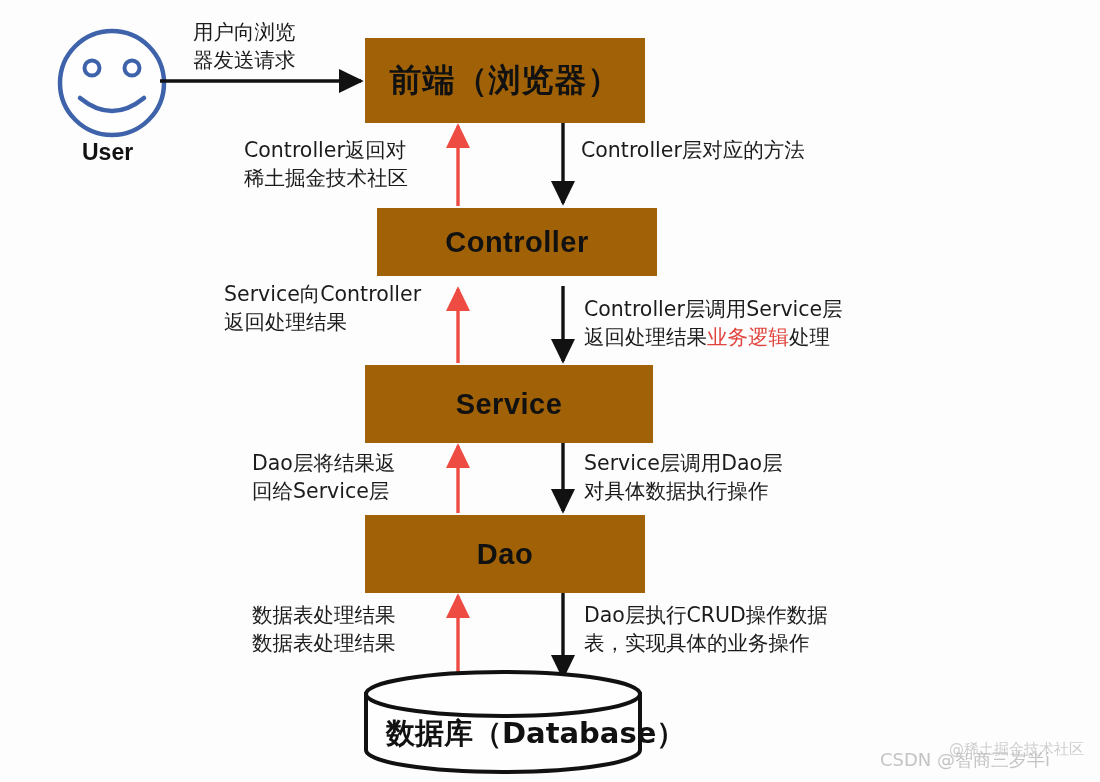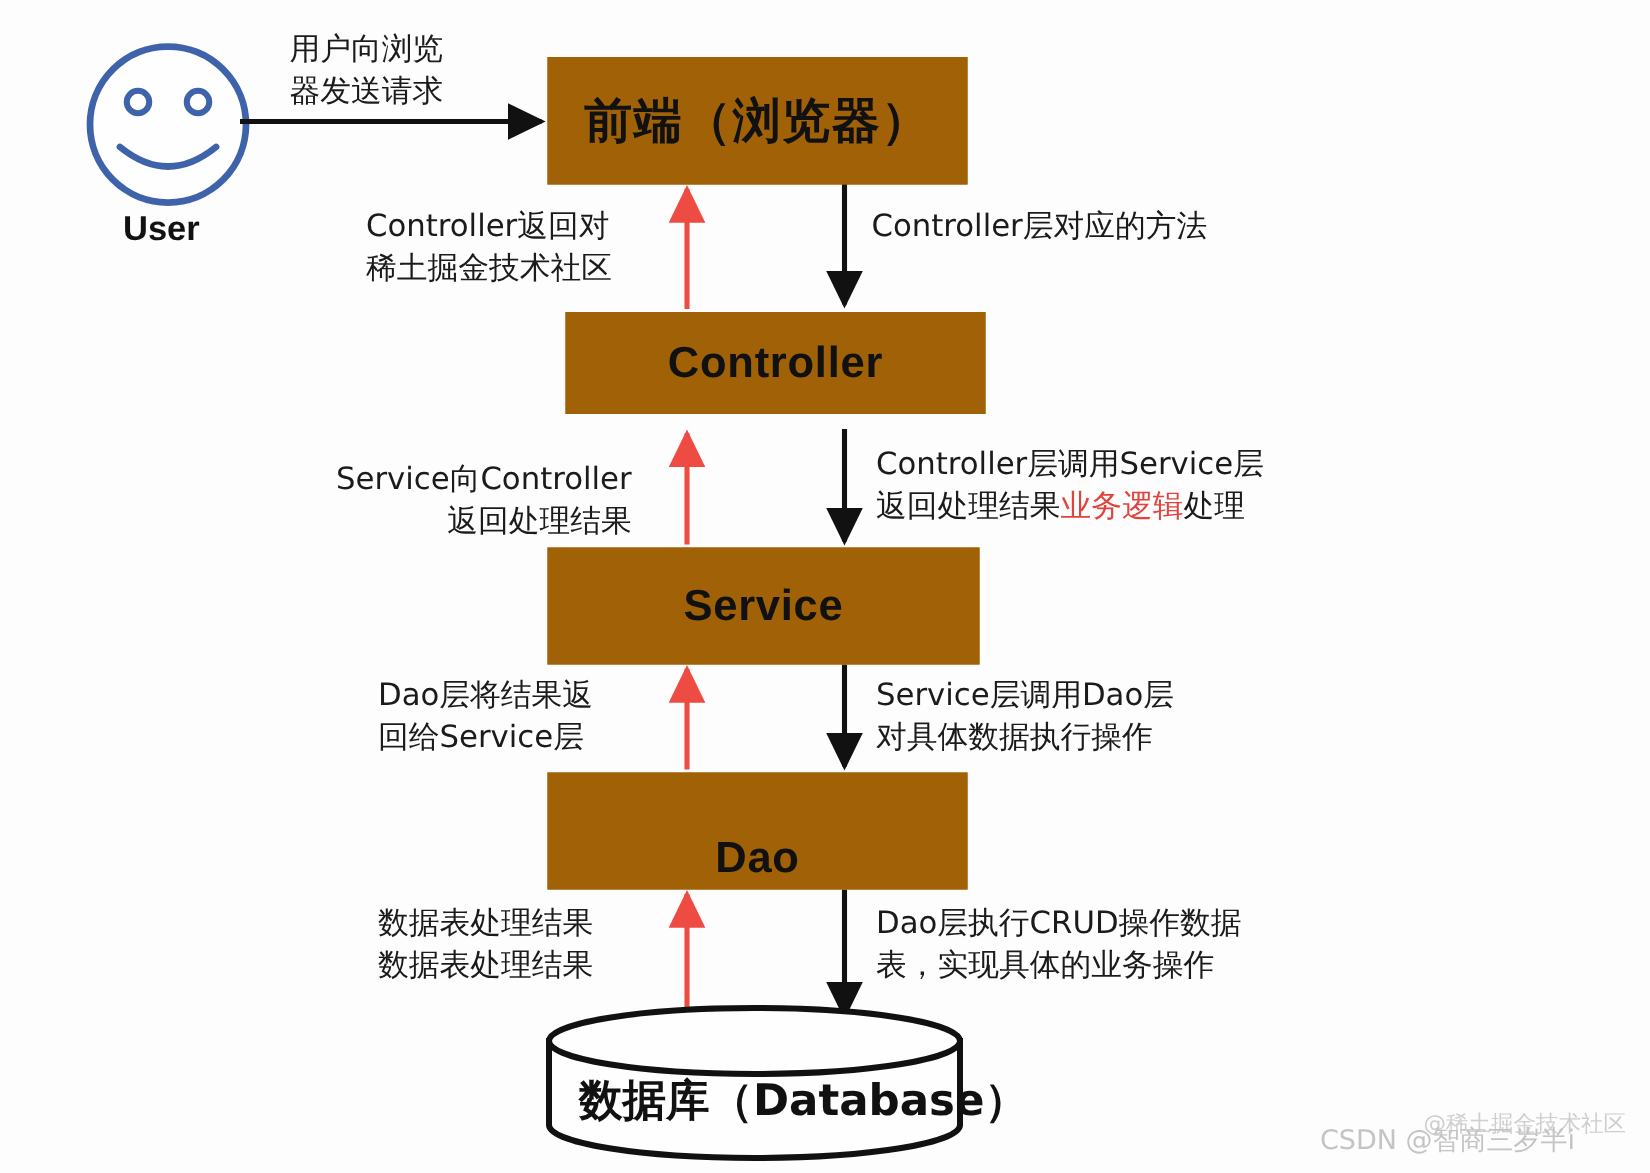--- a/index.html
+++ b/index.html
@@ -134,21 +134,21 @@
   </div>
 
   <div class="node-box" style="left:365px; top:208px; width:280px; height:68px;margin-left:12px;">
     <span class="node-label en">Controller</span>
   </div>
 
   <div class="node-box" style="left:365px; top:365px; width:288px; height:78px;">
     <span class="node-label en">Service</span>
   </div>
 
-  <div class="node-box" style="left:365px; top:515px; width:280px; height:78px;align-items:flex-end;">
+  <div class="node-box" style="left:365px; top:515px; width:280px; height:78px;">
     <span class="node-label en">Dao</span>
   </div>
 
   <div class="db-label" style="left:386px; top:714px;">数据库（Database）</div>
 
   <div class="user-caption" style="left:82px; top:139px;">User</div>
 
   <div class="edge-label" style="left:193px; top:18px;">
     <div>用户向浏览</div>
     <div>器发送请求</div>
@@ -156,21 +156,21 @@
 
   <div class="edge-label" style="left:244px; top:136px;">
     <div>Controller返回对</div>
     <div>稀土掘金技术社区</div>
   </div>
 
   <div class="edge-label" style="left:581px; top:136px;">
     <div>Controller层对应的方法</div>
   </div>
 
-  <div class="edge-label" style="left:224px; top:305px;text-align:right;">
+  <div class="edge-label" style="left:224px; top:280px;">
     <div>Service向Controller</div>
     <div>返回处理结果</div>
   </div>
 
   <div class="edge-label" style="left:584px; top:295px;">
     <div>Controller层调用Service层</div>
     <div>
       <span>返回处理结果</span><span class="hl">业务逻辑</span><span>处理</span>
     </div>
   </div>

